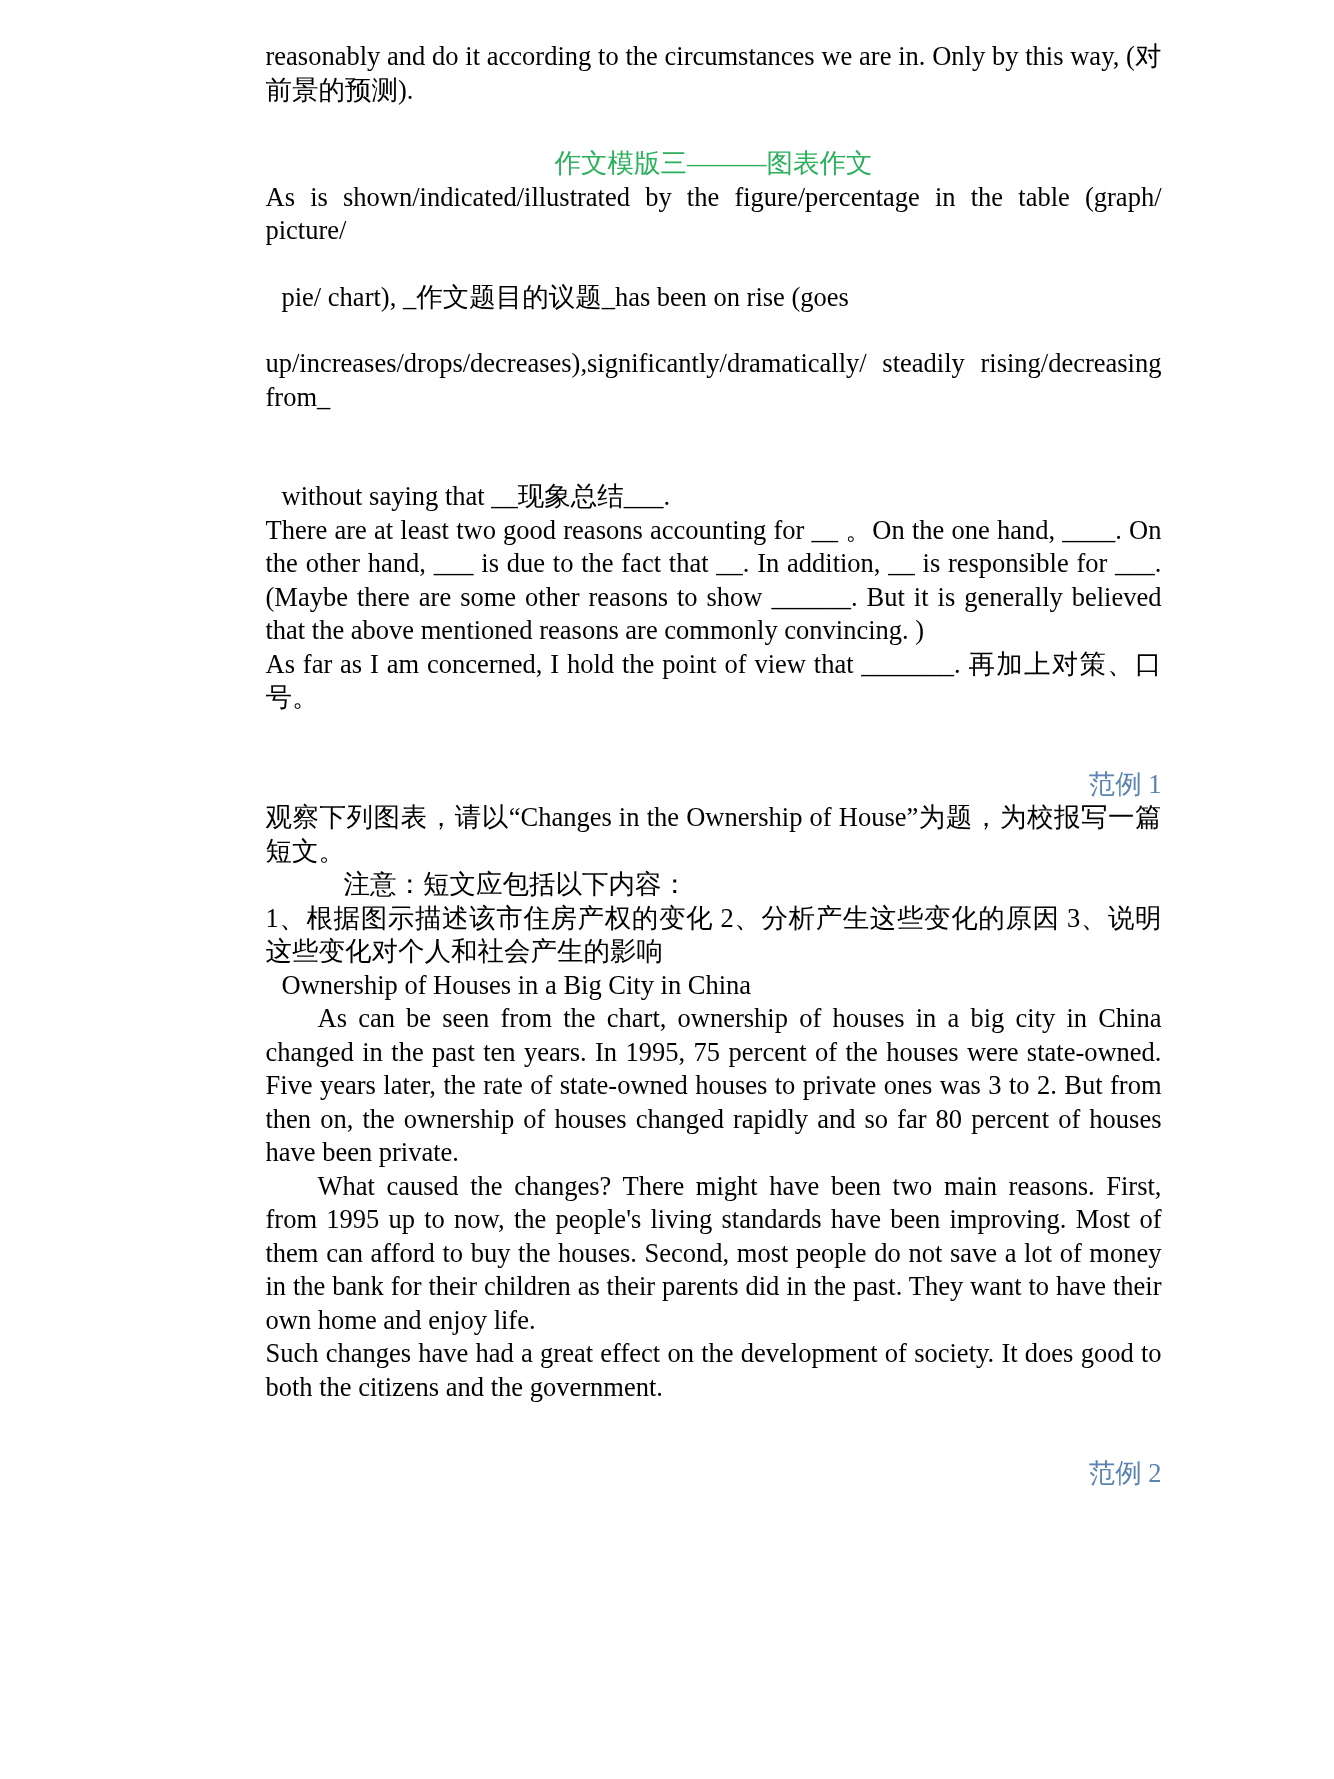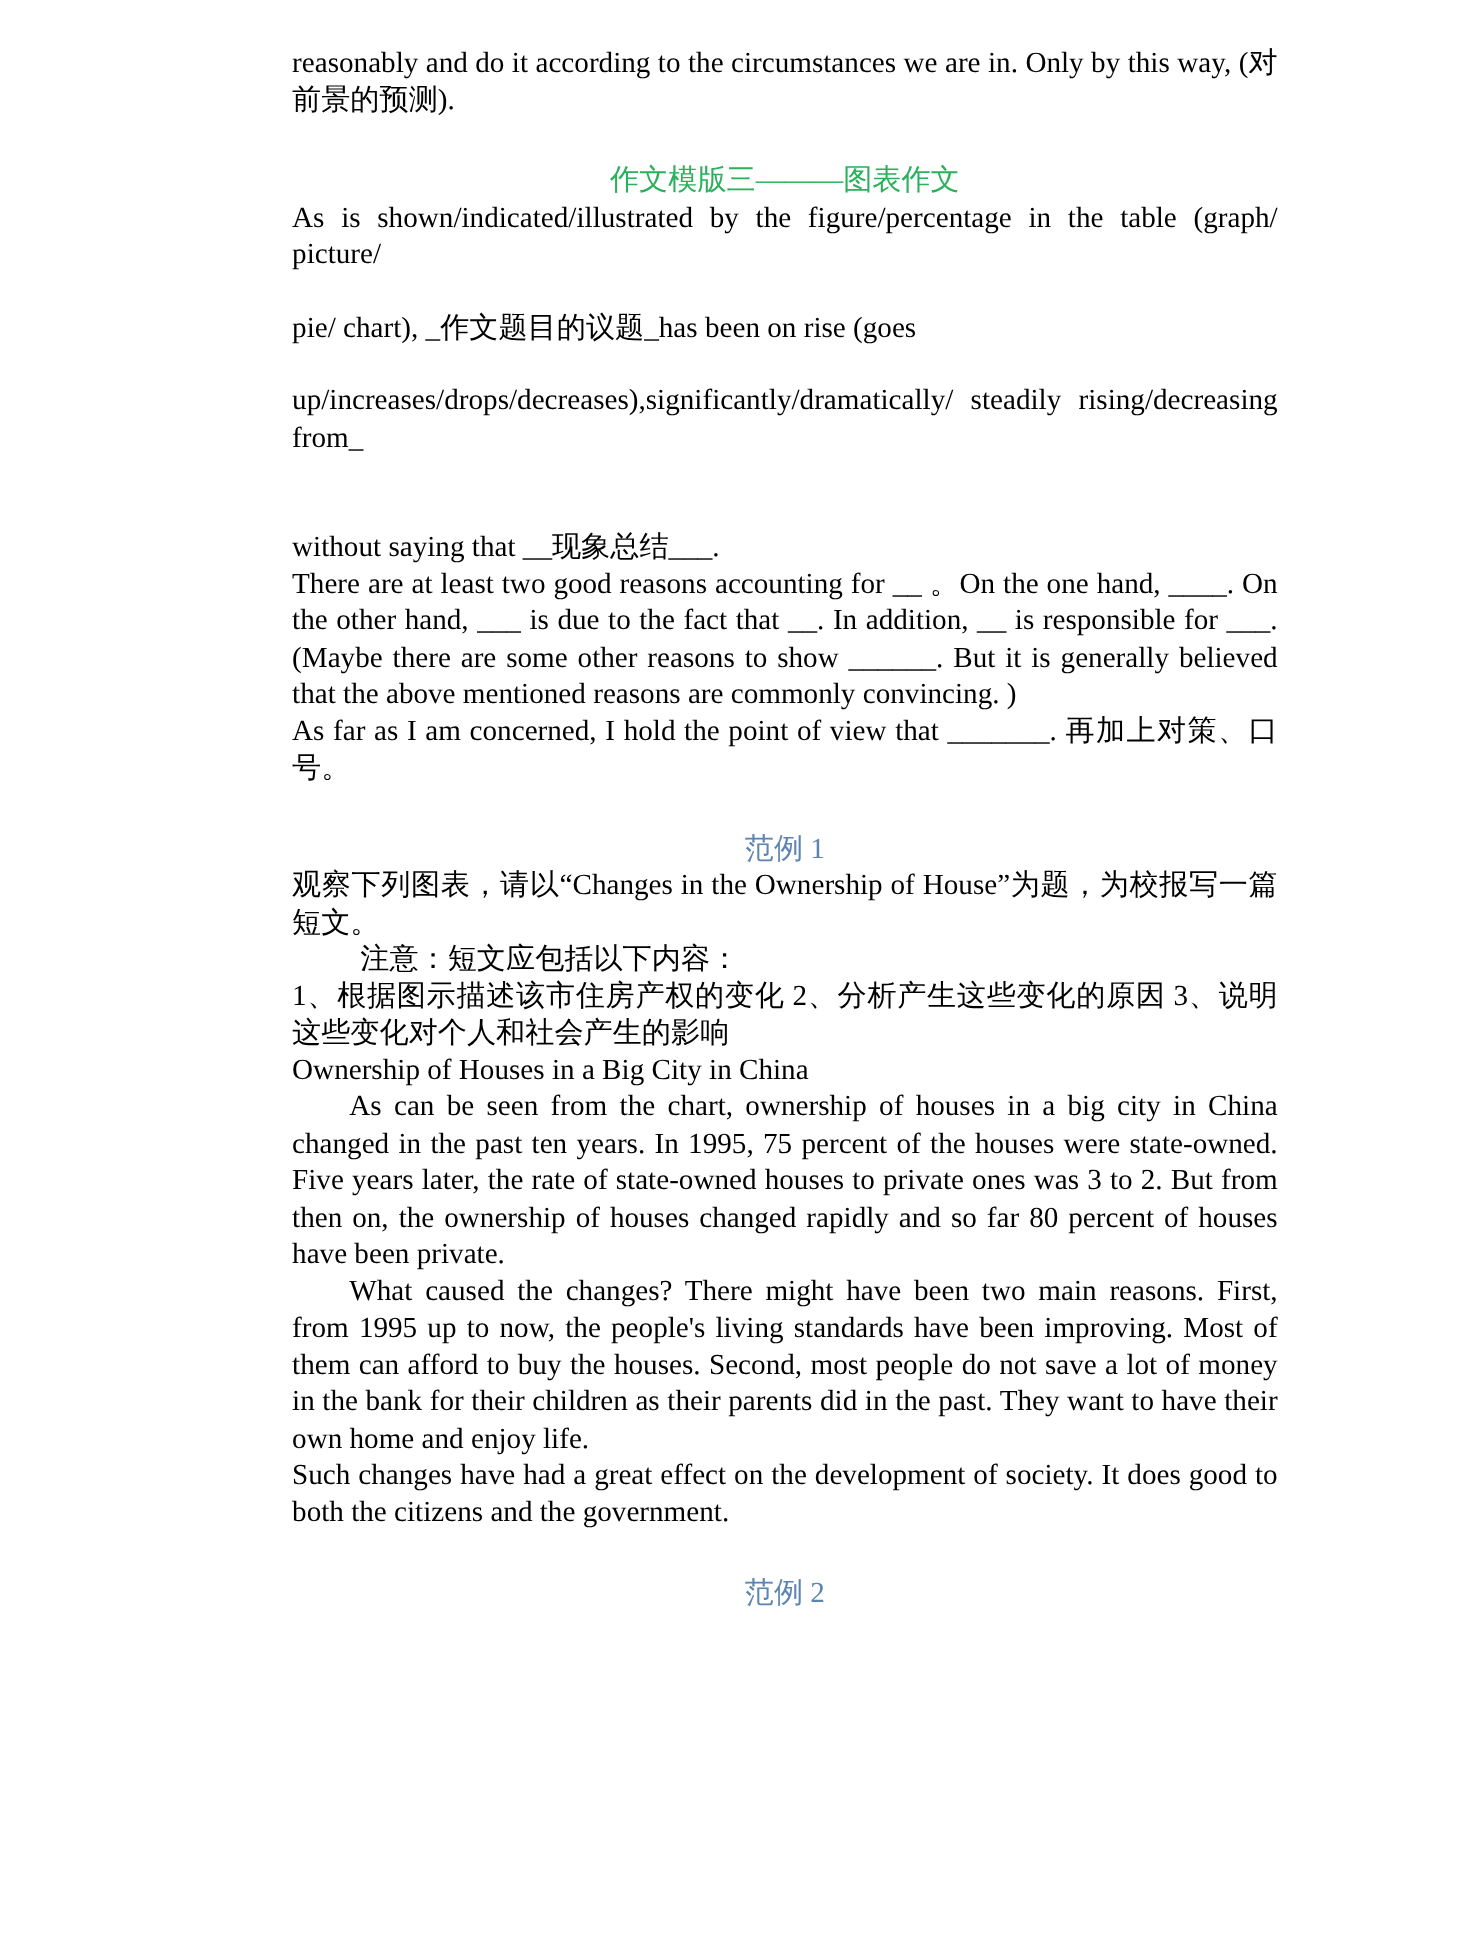--- a/index.html
+++ b/index.html
@@ -26,34 +26,35 @@
   p {
     margin: 0;
     padding: 0;
     font-size: 26.5px;
     line-height: 33.5px;
     text-align: justify;
     text-justify: inter-word;
     color: #000000;
   }
   .just { text-align: justify; }
-  .noj  { text-align: left; }
+  .noj  { text-align: left; margin-left: 16px; }
   .gap-lg { height: 33px; }
   .gap-xl { height: 40px; }
   .heading-green {
     color: #2bb05c;
     font-size: 26.5px;
     line-height: 33.5px;
     text-align: center;
   }
   .heading-blue {
     color: #5b84b1;
     font-size: 26.5px;
     line-height: 33.5px;
-    text-align: center;
+    text-align: right;
+    margin-top: 13px;
   }
   .indent-1 { text-indent: 52px; }
   .indent-2 { text-indent: 62px; }
 </style>
 </head>
 <body>
 
 <div class="page">
   <div class="content">
 

